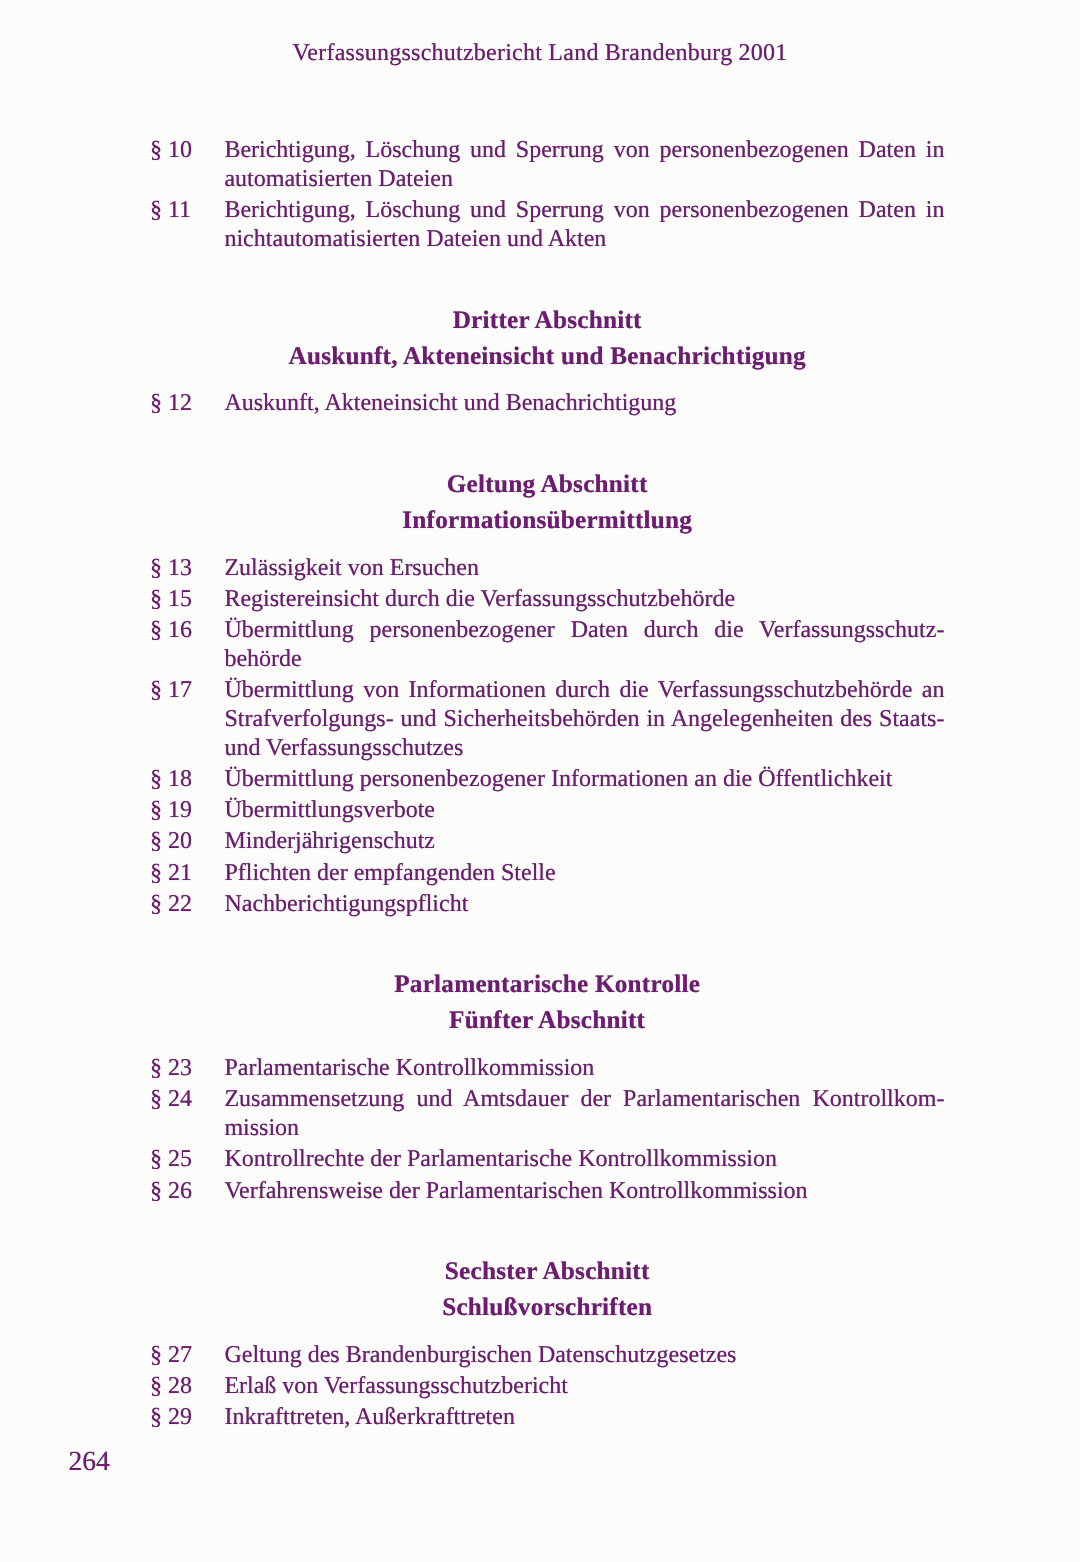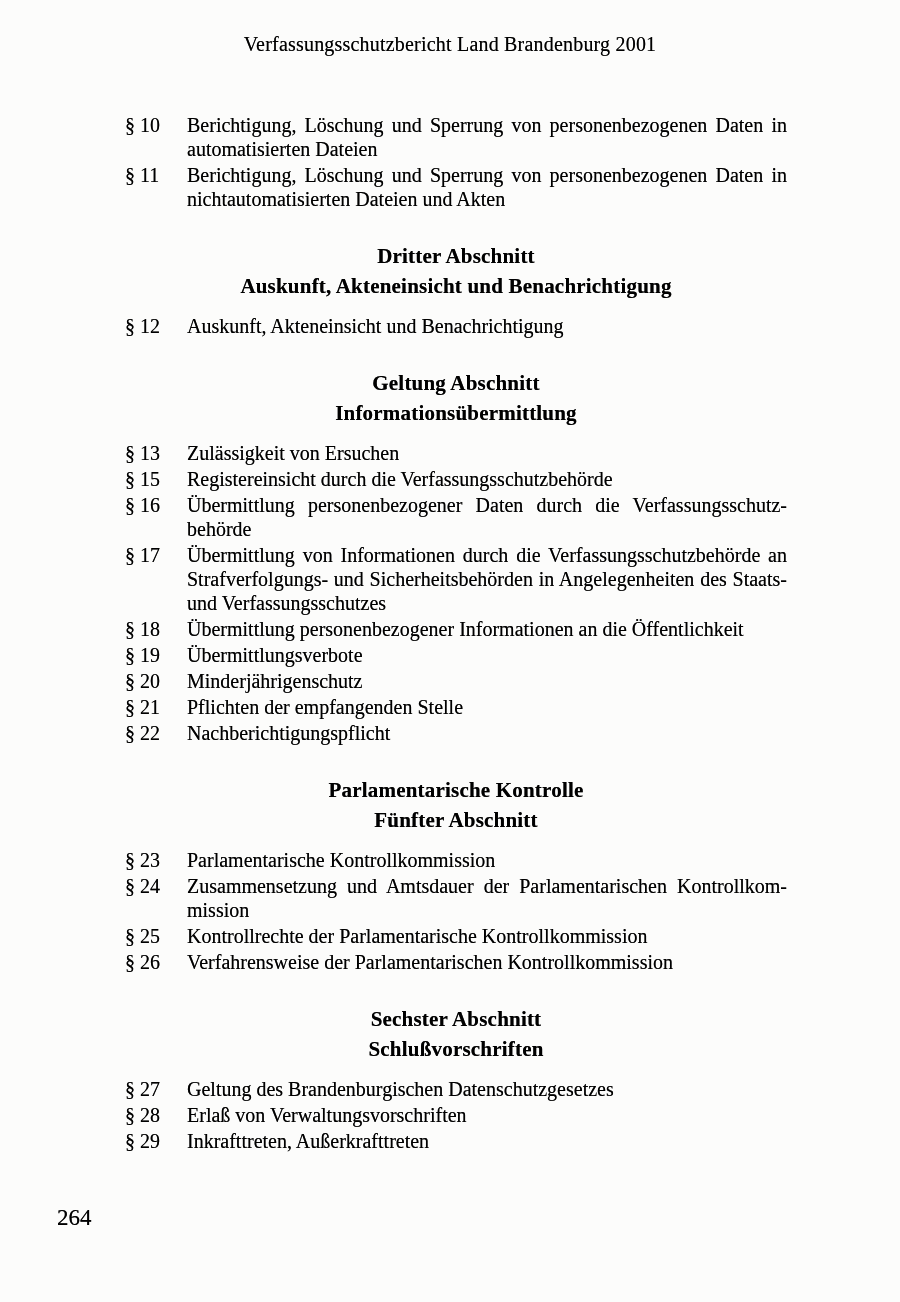--- a/index.html
+++ b/index.html
@@ -9,21 +9,21 @@
     background: #e8e8e8;
   }
   .page {
     position: relative;
     width: 900px;
     height: 1302px;
     margin: 0 auto;
     background: #fcfcfb;
     overflow: hidden;
     font-family: "Liberation Serif", "DejaVu Serif", serif;
-    color: #000000;
+    color: #701a75;
     text-shadow: 0 0 0.6px rgba(45,45,45,0.75);
   }
   .running-header {
     margin-top: 31px;
     text-align: center;
     font-size: 20px;
     line-height: 26px;
     letter-spacing: 0.2px;
   }
   .toc {
@@ -41,21 +41,21 @@
     flex: 0 0 62px;
     white-space: nowrap;
   }
   .toc-text {
     flex: 1 1 auto;
     text-align: justify;
     hyphens: manual;
     -webkit-hyphens: manual;
   }
   .toc-heading {
-    margin-top: 30px;
+    margin-top: 40px;
     margin-bottom: 13px;
     text-align: center;
     font-weight: bold;
     font-size: 21px;
     line-height: 30px;
     letter-spacing: 0.2px;
   }
   .page-number {
     position: absolute;
     left: 57px;
@@ -172,21 +172,21 @@
     <div>Schlußvorschriften</div>
   </div>
 
   <div class="toc-item">
     <span class="toc-num">§ 27</span>
     <span class="toc-text">Geltung des Brandenburgischen Datenschutzgesetzes</span>
   </div>
 
   <div class="toc-item">
     <span class="toc-num">§ 28</span>
-    <span class="toc-text">Erlaß von Verwaltungsvorschriften</span>
+    <span class="toc-text">Erlaß von Verfassungsschutzbericht</span>
   </div>
 
   <div class="toc-item">
     <span class="toc-num">§ 29</span>
     <span class="toc-text">Inkrafttreten, Außerkrafttreten</span>
   </div>
 </div>
 
   <div class="page-number">264</div>
 </div>

